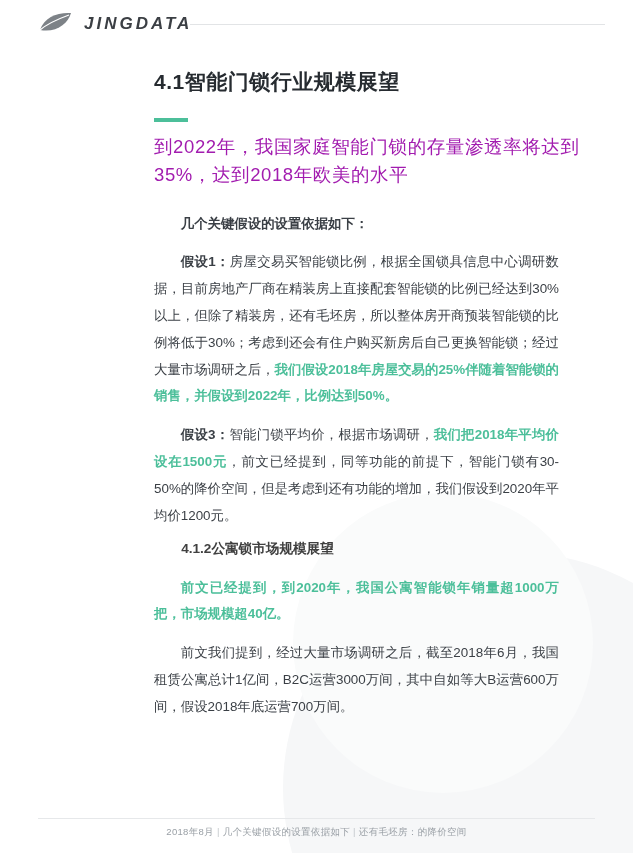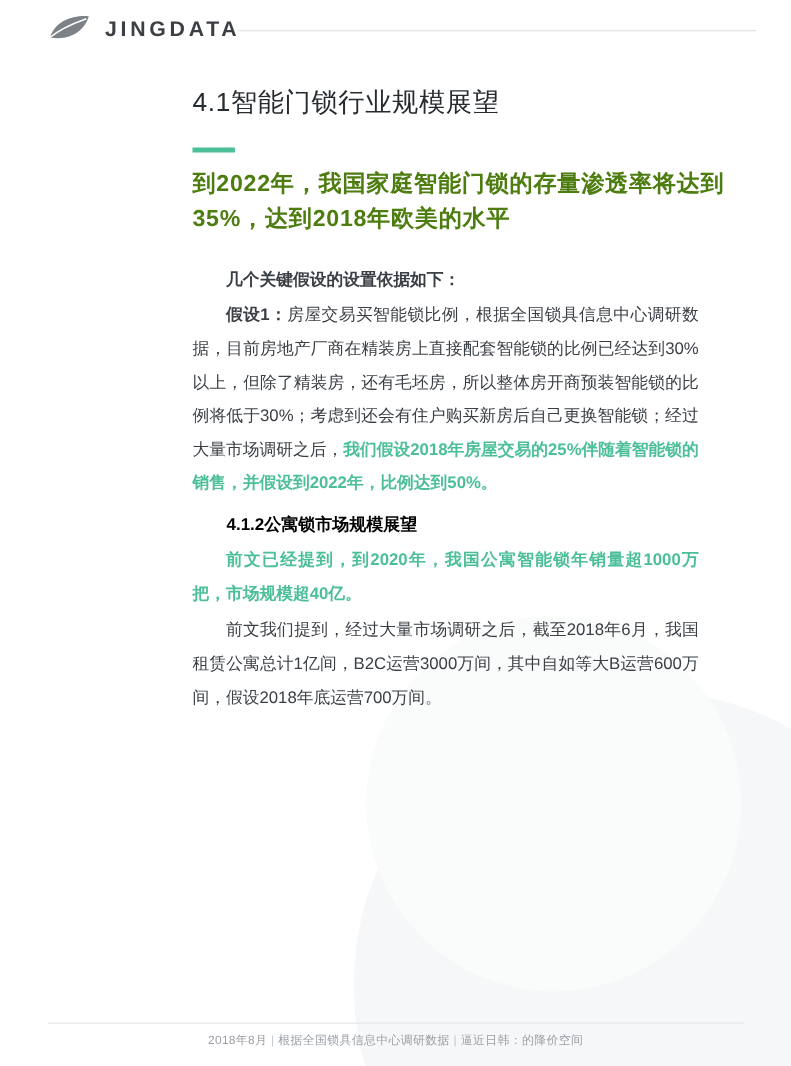--- a/index.html
+++ b/index.html
@@ -52,20 +52,21 @@
     z-index: 2;
     height: 48px;
     display: flex;
     align-items: center;
     padding-left: 38px;
   }
   .logo-wrap {
     display: flex;
     align-items: center;
     gap: 10px;
+    font-style: italic;
   }
   .logo-mark {
     width: 36px;
     height: 26px;
     position: relative;
   }
   .logo-text {
     font-size: 17px;
     letter-spacing: 3px;
     color: #3b3f44;
@@ -82,71 +83,71 @@
 
   
   .content {
     position: relative;
     z-index: 2;
     padding: 6px 40px 0 38px;
   }
 
   .doc-title {
     font-size: 21px;
-    font-weight: normal;
+    font-weight: bold;
     color: #262b30;
     letter-spacing: 0.5px;
     margin: 14px 0 0 116px;
   }
 
   .subhead-wrap {
     margin: 22px 0 0 116px;
     position: relative;
   }
   .subhead-bar {
     width: 34px;
     height: 4px;
     background: #4cbf9a;
     margin-bottom: 11px;
   }
   .subhead {
     font-size: 18.5px;
-    font-weight: bold;
-    color: #4d7c0f;
+    font-weight: normal;
+    color: #a21caf;
     line-height: 1.5;
     letter-spacing: 0.6px;
   }
 
   .body-block {
     margin: 22px 0 0 116px;
     width: 405px;
     font-size: 13.4px;
     line-height: 2.0;
     color: #3a3f45;
     text-align: justify;
     text-justify: inter-ideograph;
   }
 
   .para {
-    margin: 2px 0 2px 0;
+    margin: 12px 0 2px 0;
   }
   .indent {
     text-indent: 2em;
   }
   .bold {
     font-weight: bold;
   }
   .greenbold {
     color: #4cbf9a;
     font-weight: bold;
   }
 
   .sub-section-title {
     font-weight: bold;
-    color: #000000;
+    color: #404040;
     font-size: 13.6px;
     margin-top: 6px;
   }
 
   
   .footer {
     position: absolute;
     left: 0;
     right: 0;
     bottom: 14px;
@@ -202,28 +203,31 @@
 
     <div class="body-block">
 
       <p class="para indent bold">几个关键假设的设置依据如下：</p>
 
       <p class="para indent">
         <span class="bold">假设1：</span><span>房屋交易买智能锁比例，根据全国锁具信息中心调研数据，目前房地产厂商在精装房上直接配套智能锁的比例已经达到30%以上，但除了精装房，还有毛坯房，所以整体房开商预装智能锁的比例将低于30%；考虑到还会有住户购买新房后自己更换智能锁；经过大量市场调研之后，</span><span class="greenbold">我们假设2018年房屋交易的25%伴随着智能锁的销售，并假设到2022年，比例达到50%。</span>
       </p>
 
 
+      <p class="para indent">
+        <span class="bold">假设3：</span><span>智能门锁平均价，根据市场调研，</span><span class="greenbold">我们把2018年平均价设在1500元</span><span>，前文已经提到，同等功能的前提下，智能门锁有30-50%的降价空间，但是考虑到还有功能的增加，我们假设到2020年平均价1200元。</span>
+      </p>
 
       <p class="para indent sub-section-title">4.1.2公寓锁市场规模展望</p>
 
       <p class="para indent greenbold">前文已经提到，到2020年，我国公寓智能锁年销量超1000万把，市场规模超40亿。</p>
 
       <p class="para indent">前文我们提到，经过大量市场调研之后，截至2018年6月，我国租赁公寓总计1亿间，B2C运营3000万间，其中自如等大B运营600万间，假设2018年底运营700万间。</p>
 
     </div>
   </div>
 
   <div class="footer-rule"></div>
   <div class="footer">
-    <span>2018年8月</span><span class="sep">|</span><span>根据全国锁具信息中心调研数据</span><span class="sep">|</span><span>逼近日韩：</span><span>的降价空间</span>
+    <span>2018年8月</span><span class="sep">|</span><span>几个关键假设的设置依据如下</span><span class="sep">|</span><span>还有毛坯房：</span><span>的降价空间</span>
   </div>
 
 </div>
 
 </body></html>

